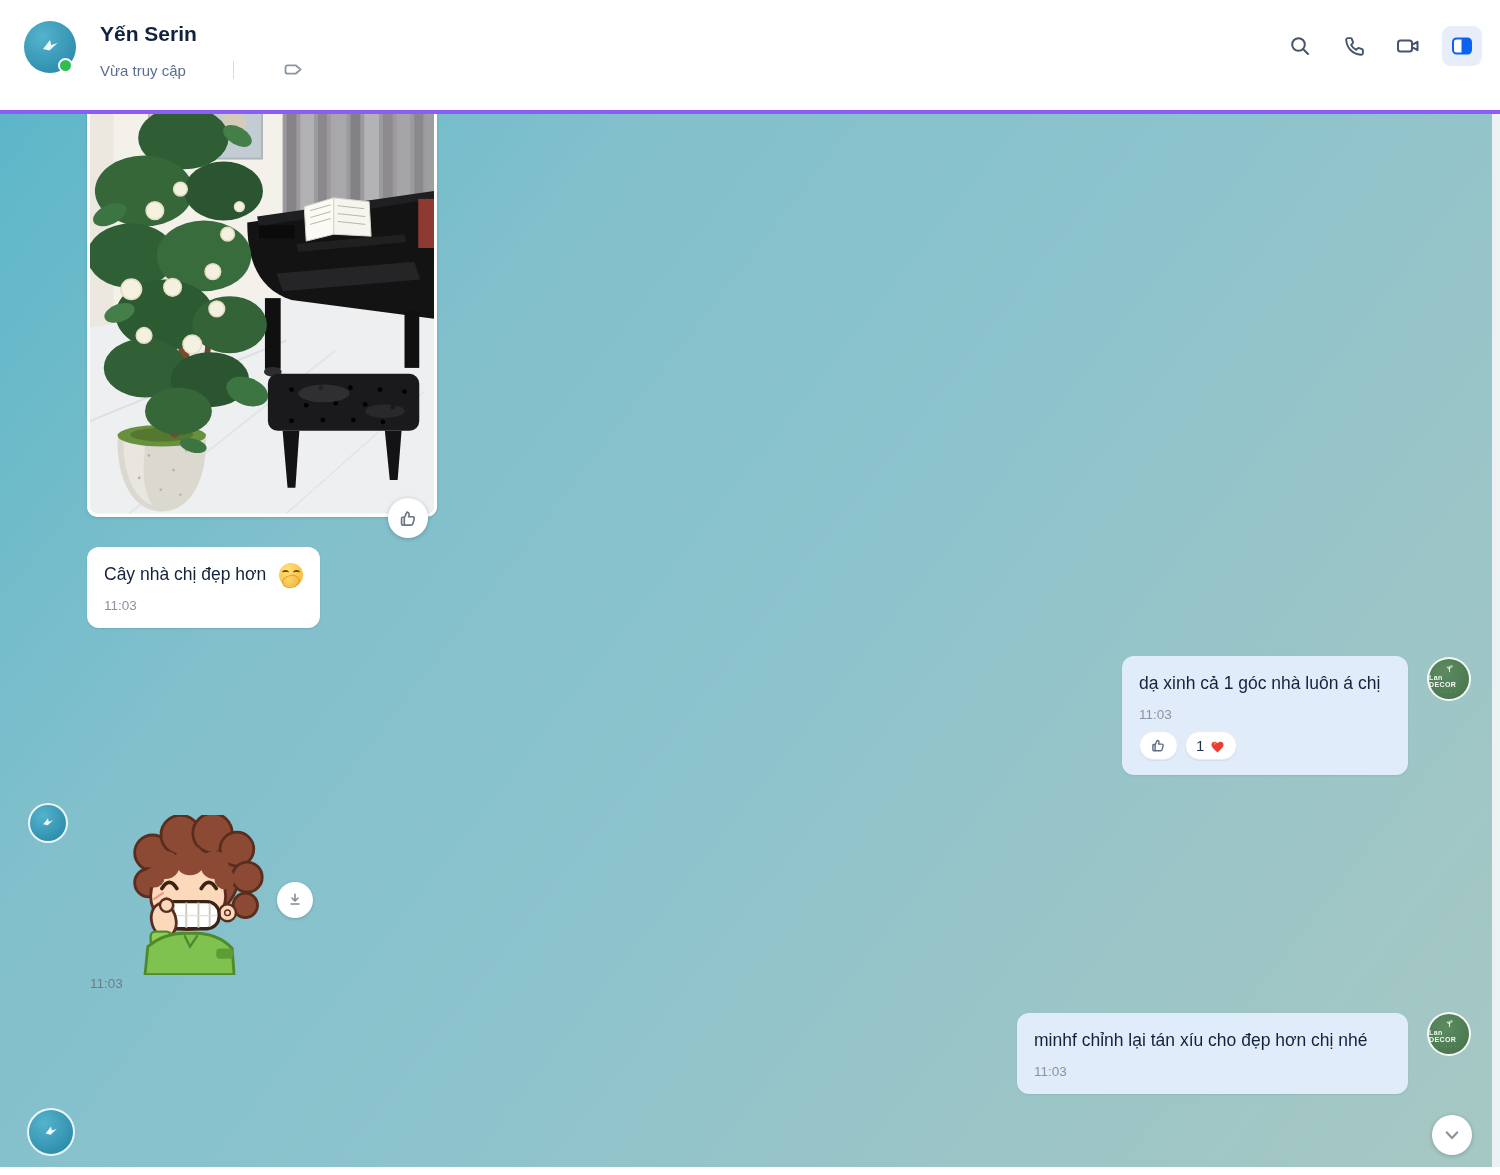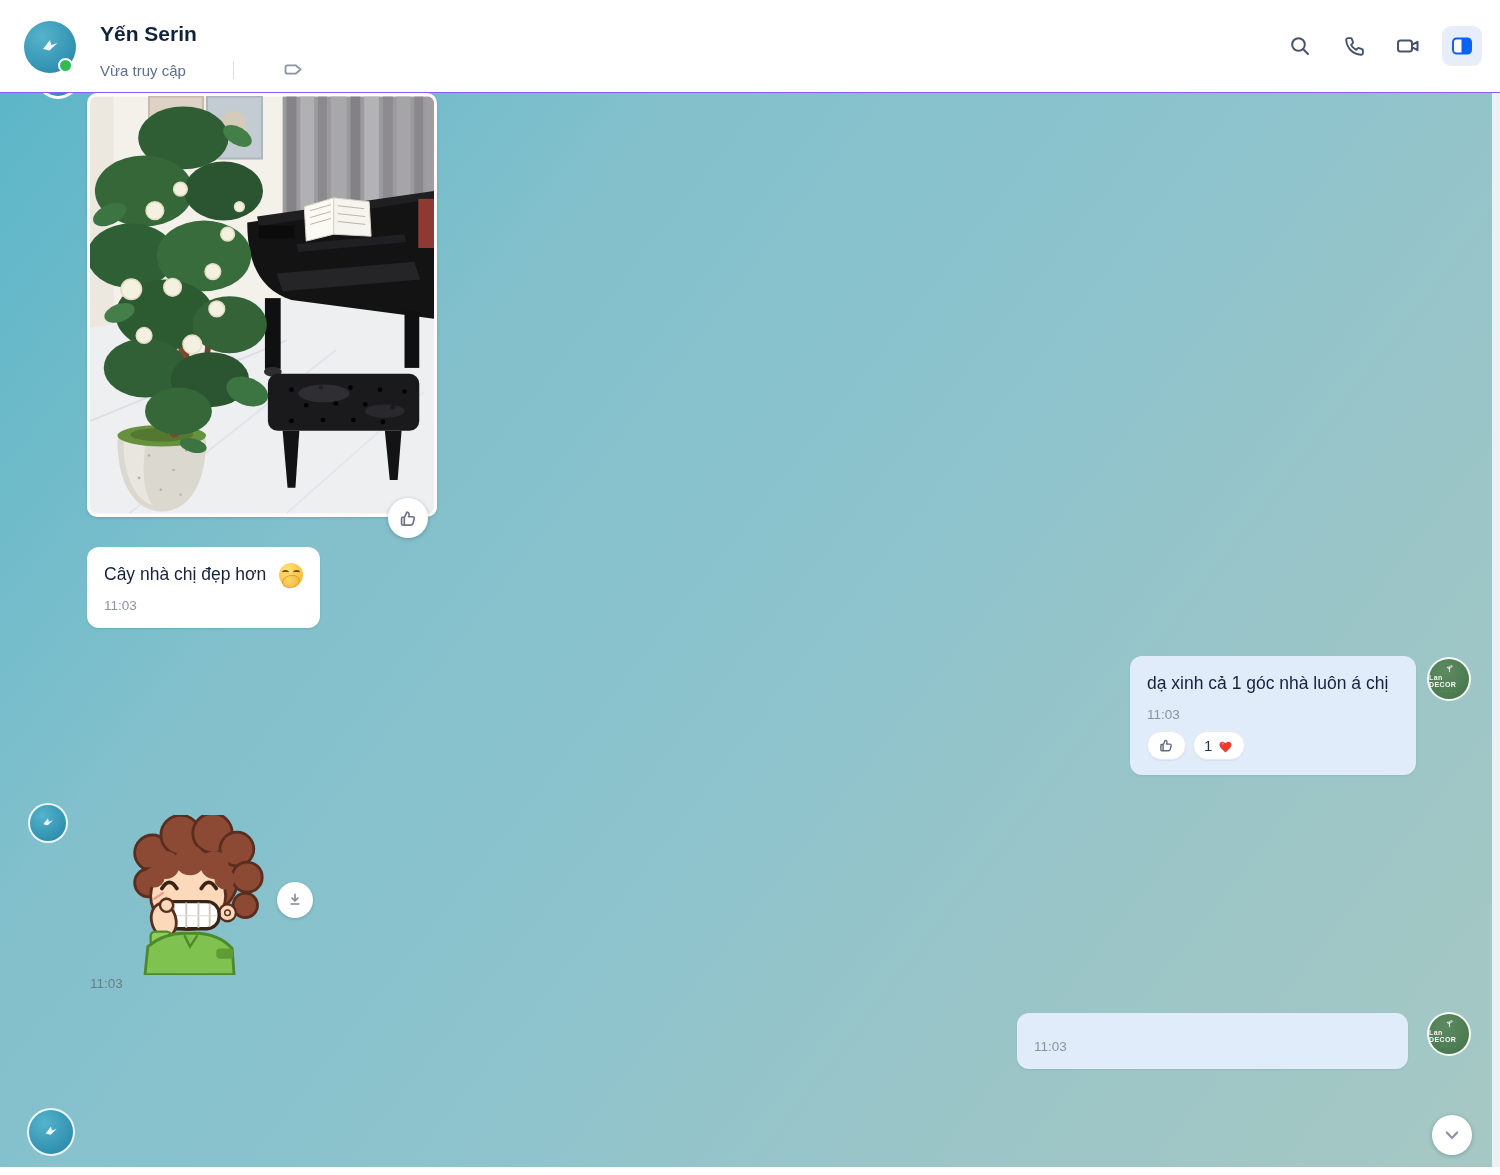--- a/index.html
+++ b/index.html
@@ -1,20 +1,20 @@
 <!DOCTYPE html>
 <html><head>
 <meta charset="utf-8">
 <style>
   * { margin:0; padding:0; box-sizing:border-box; }
   html,body { width:1500px; height:1175px; font-family:"Liberation Sans", sans-serif; background:#fff; overflow:hidden; }
   .app { position:relative; width:1500px; height:1175px; }
 
   
-  .header { position:absolute; top:0; left:0; width:1500px; height:93px; background:#fff; border-bottom:1px solid #8b5cf6; z-index:10; }
+  .header { position:absolute; top:0; left:0; width:1500px; height:114px; background:#fff; border-bottom:4px solid #8b5cf6; z-index:10; }
   .hdr-avatar { position:absolute; left:24px; top:21px; width:52px; height:52px; border-radius:50%;
     background:radial-gradient(circle at 35% 30%, #55b3cc, #2e8fae 75%); }
   .hdr-online { position:absolute; left:58px; top:58px; width:15px; height:15px; border-radius:50%; background:#2fbd4f; border:2.5px solid #fff; }
   .hdr-name { position:absolute; left:100px; top:22px; font-size:21px; font-weight:700; color:#10223c; }
   .hdr-sub { position:absolute; left:100px; top:58px; display:flex; align-items:center; height:24px;gap:36px; }
   .hdr-status { font-size:15px; color:#5b6e8f; }
   .hdr-divider { width:1px; height:18px; background:#d9dde3; margin:0 11px; }
   .hdr-actions { position:absolute; right:18px; top:26px; display:flex; align-items:center; gap:14px; }
   .icon-btn { width:40px; height:40px; border-radius:9px; display:flex; align-items:center; justify-content:center; cursor:pointer; }
   .icon-btn.active { background:#e8eef9; }
@@ -252,21 +252,21 @@
         <span>Cây nhà chị đẹp hơn</span>
         <span class="emoji-giggle">
             <i class="eye l"></i>
             <i class="eye r"></i>
             <i class="hand"></i>
           </span>
       </div>
       <div class="msg-time">11:03</div>
     </div>
 
-    <div class="bubble bubble-right" style="left:1122px; top:563px; width:286px;margin-left:8px;">
+    <div class="bubble bubble-right" style="left:1122px; top:563px; width:286px;">
       <div class="msg-text">
           <span>dạ xinh cả 1 góc nhà luôn á chị</span>
         </div>
       <div class="msg-time">11:03</div>
       <div class="react-row">
         <div class="pill">
           <svg width="17" height="17" viewBox="0 0 24 24">
             <path d="M7.2 19.5 H14.8 C16 19.5 16.9 18.7 17.2 17.5 L18.5 12.4 C18.8 11.1 18 10 16.6 10 H12 L12.6 8.2 C13.1 6.4 12.2 5 10.2 4.8 L7.2 11" fill="none" stroke="#5f6c80" stroke-width="2" stroke-linejoin="round" stroke-linecap="round"></path>
             <rect x="4.1" y="10.6" width="3.1" height="8.9" rx="1.1" fill="none" stroke="#5f6c80" stroke-width="2"></rect>
           </svg>
@@ -343,20 +343,23 @@
       </svg>
     </div>
     <div class="dl-btn" style="left:277px; top:789px;">
       <svg width="20" height="20" viewBox="0 0 24 24">
         <path d="M12 5 V13 M8.4 9.6 L12 13.2 L15.6 9.6 M7.3 16.8 H16.7" fill="none" stroke="#828a94" stroke-width="1.9" stroke-linecap="round" stroke-linejoin="round"></path>
       </svg>
     </div>
     <div class="sticker-time" style="left:90px; top:883px;">11:03</div>
 
     <div class="bubble bubble-right" style="left:1017px; top:920px; width:391px;">
+      <div class="msg-text">
+          <span>minhf chỉnh lại tán xíu cho đẹp hơn chị nhé</span>
+        </div>
       <div class="msg-time">11:03</div>
     </div>
     <div class="avatar-green" style="left:1427px; top:919px; width:44px; height:44px;">
       <svg width="9" height="8" viewBox="0 0 10 9">
           <path d="M5 8 V3 M5 3 C5 1 6.5 0.5 8 1 C7.8 2.8 6.5 3.4 5 3 M5 4 C5 2.5 3.8 2 2.5 2.4 C2.7 4 3.8 4.4 5 4" stroke="#fff" stroke-width="0.9" fill="none"></path>
         </svg>
       <span class="brand">Lan DECOR</span>
       <span class="brand-sub">· · · ·</span>
     </div>
 

